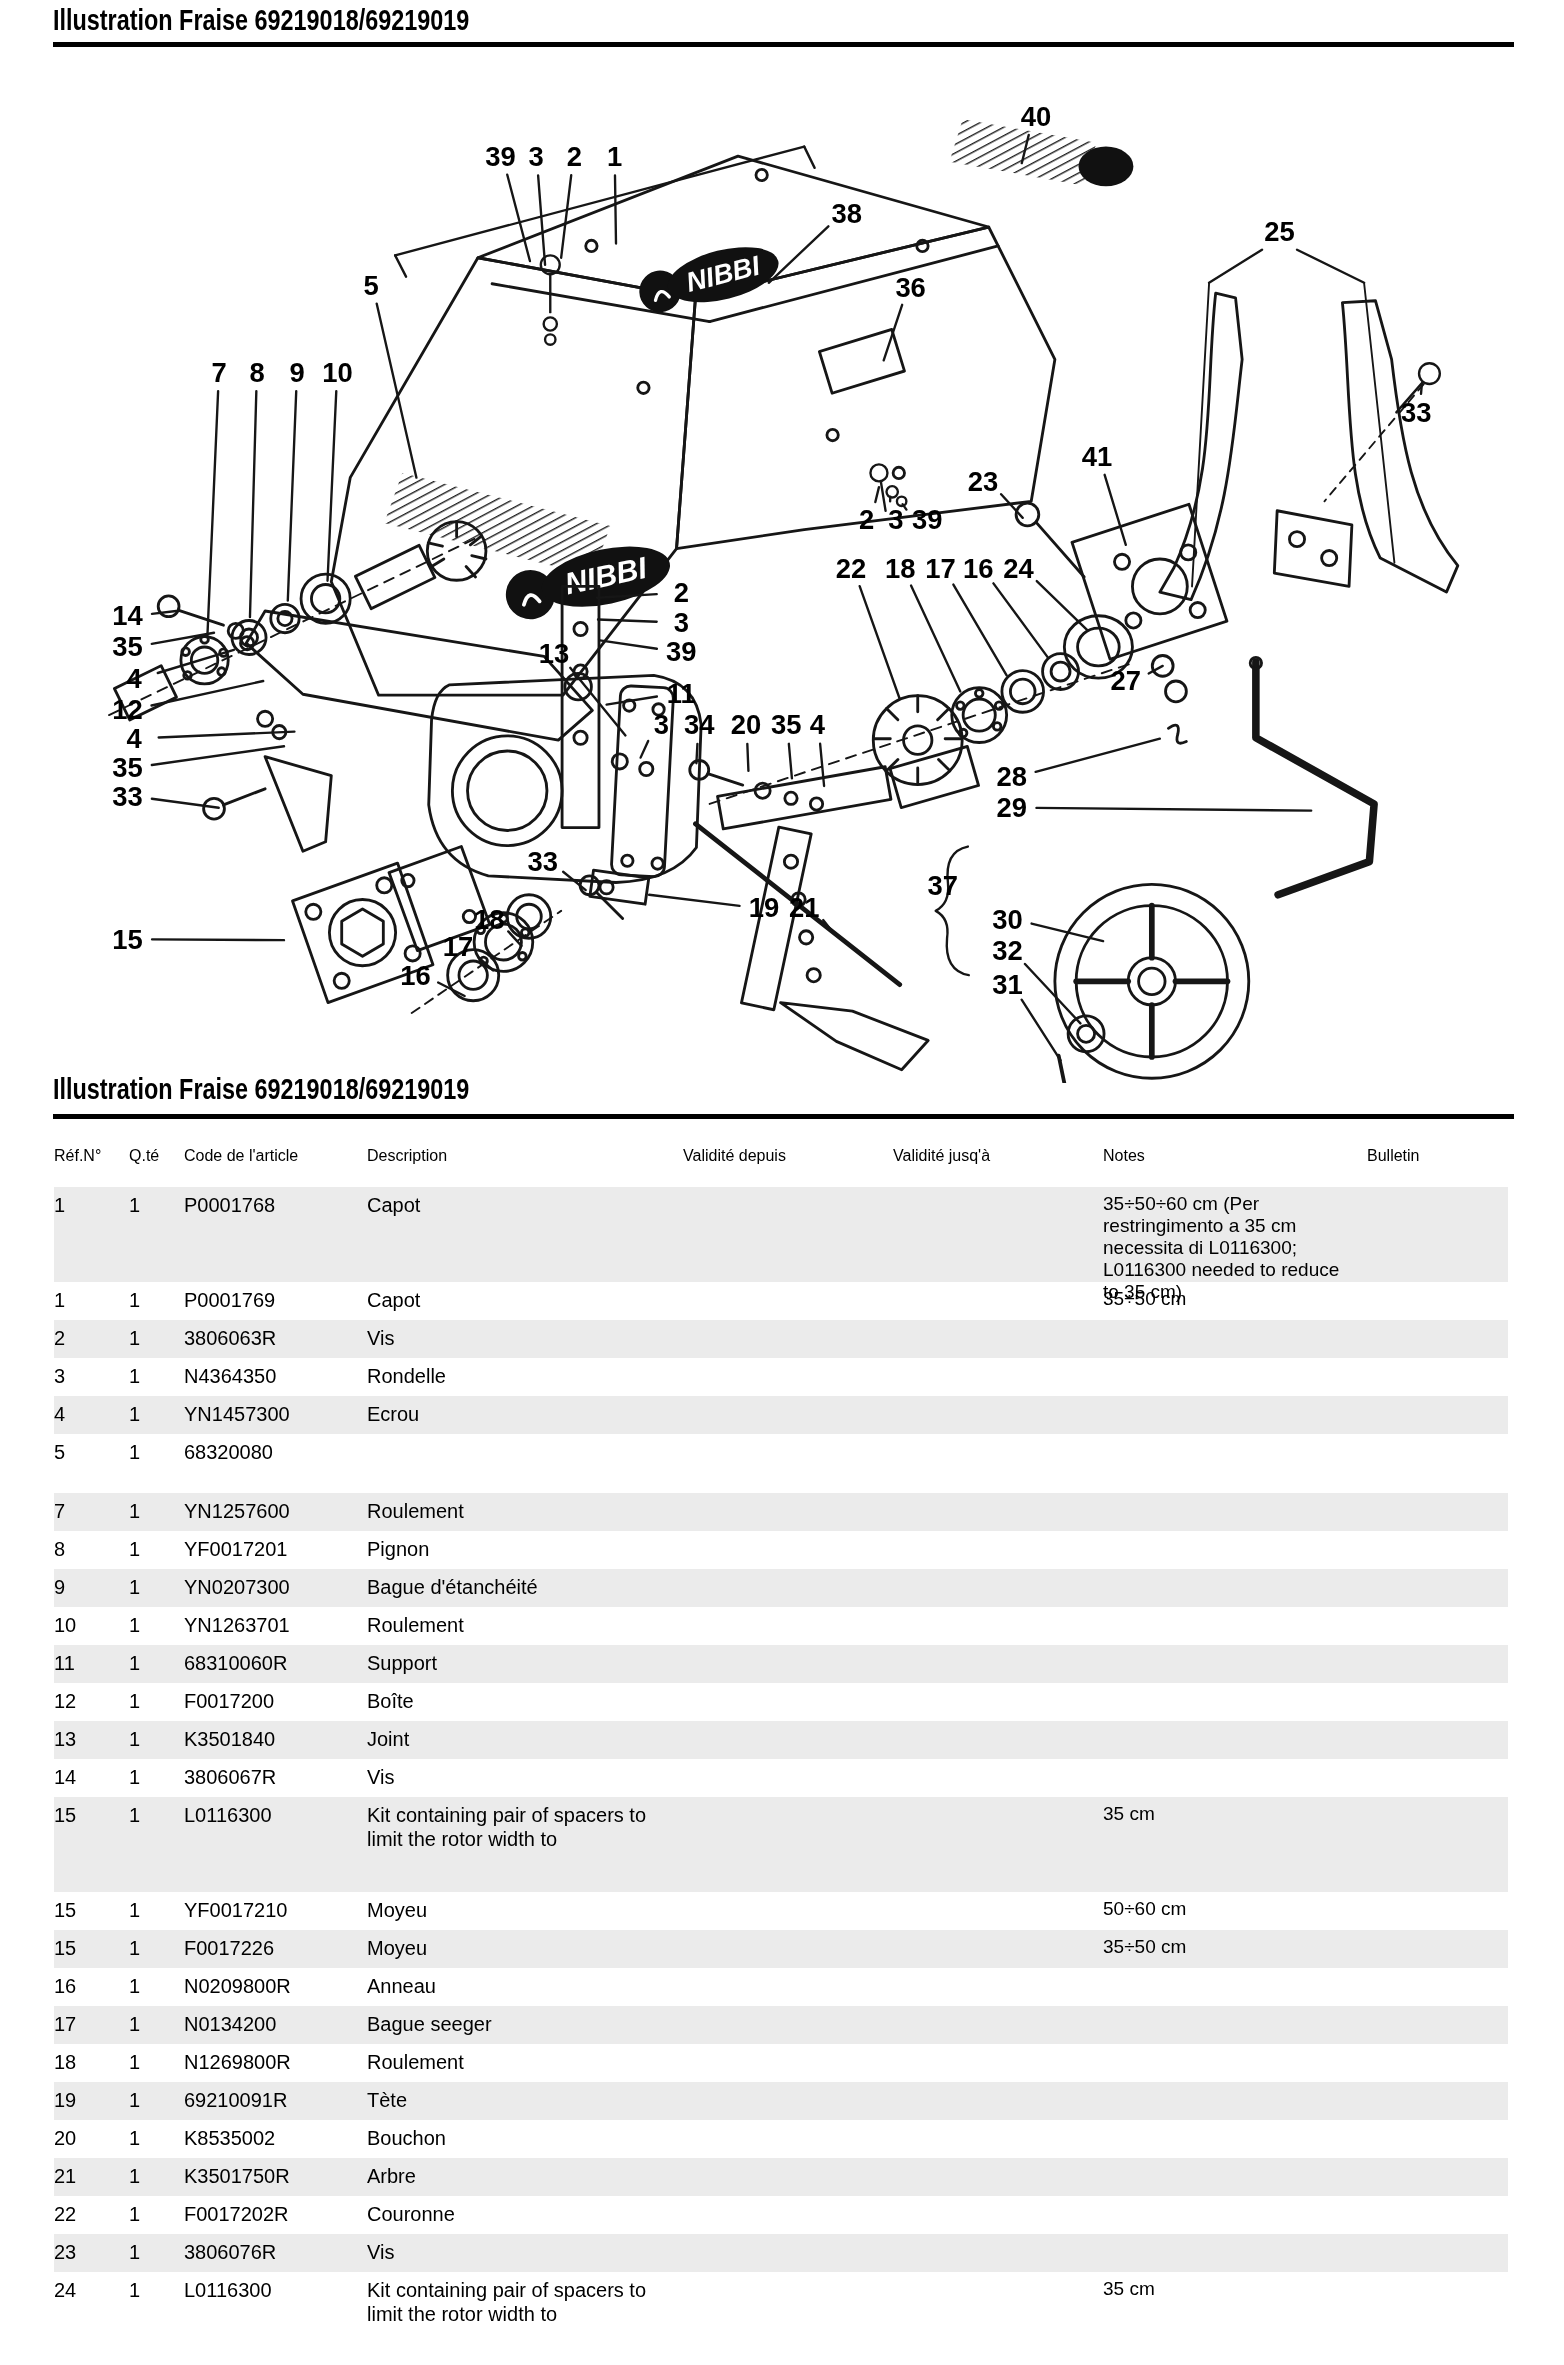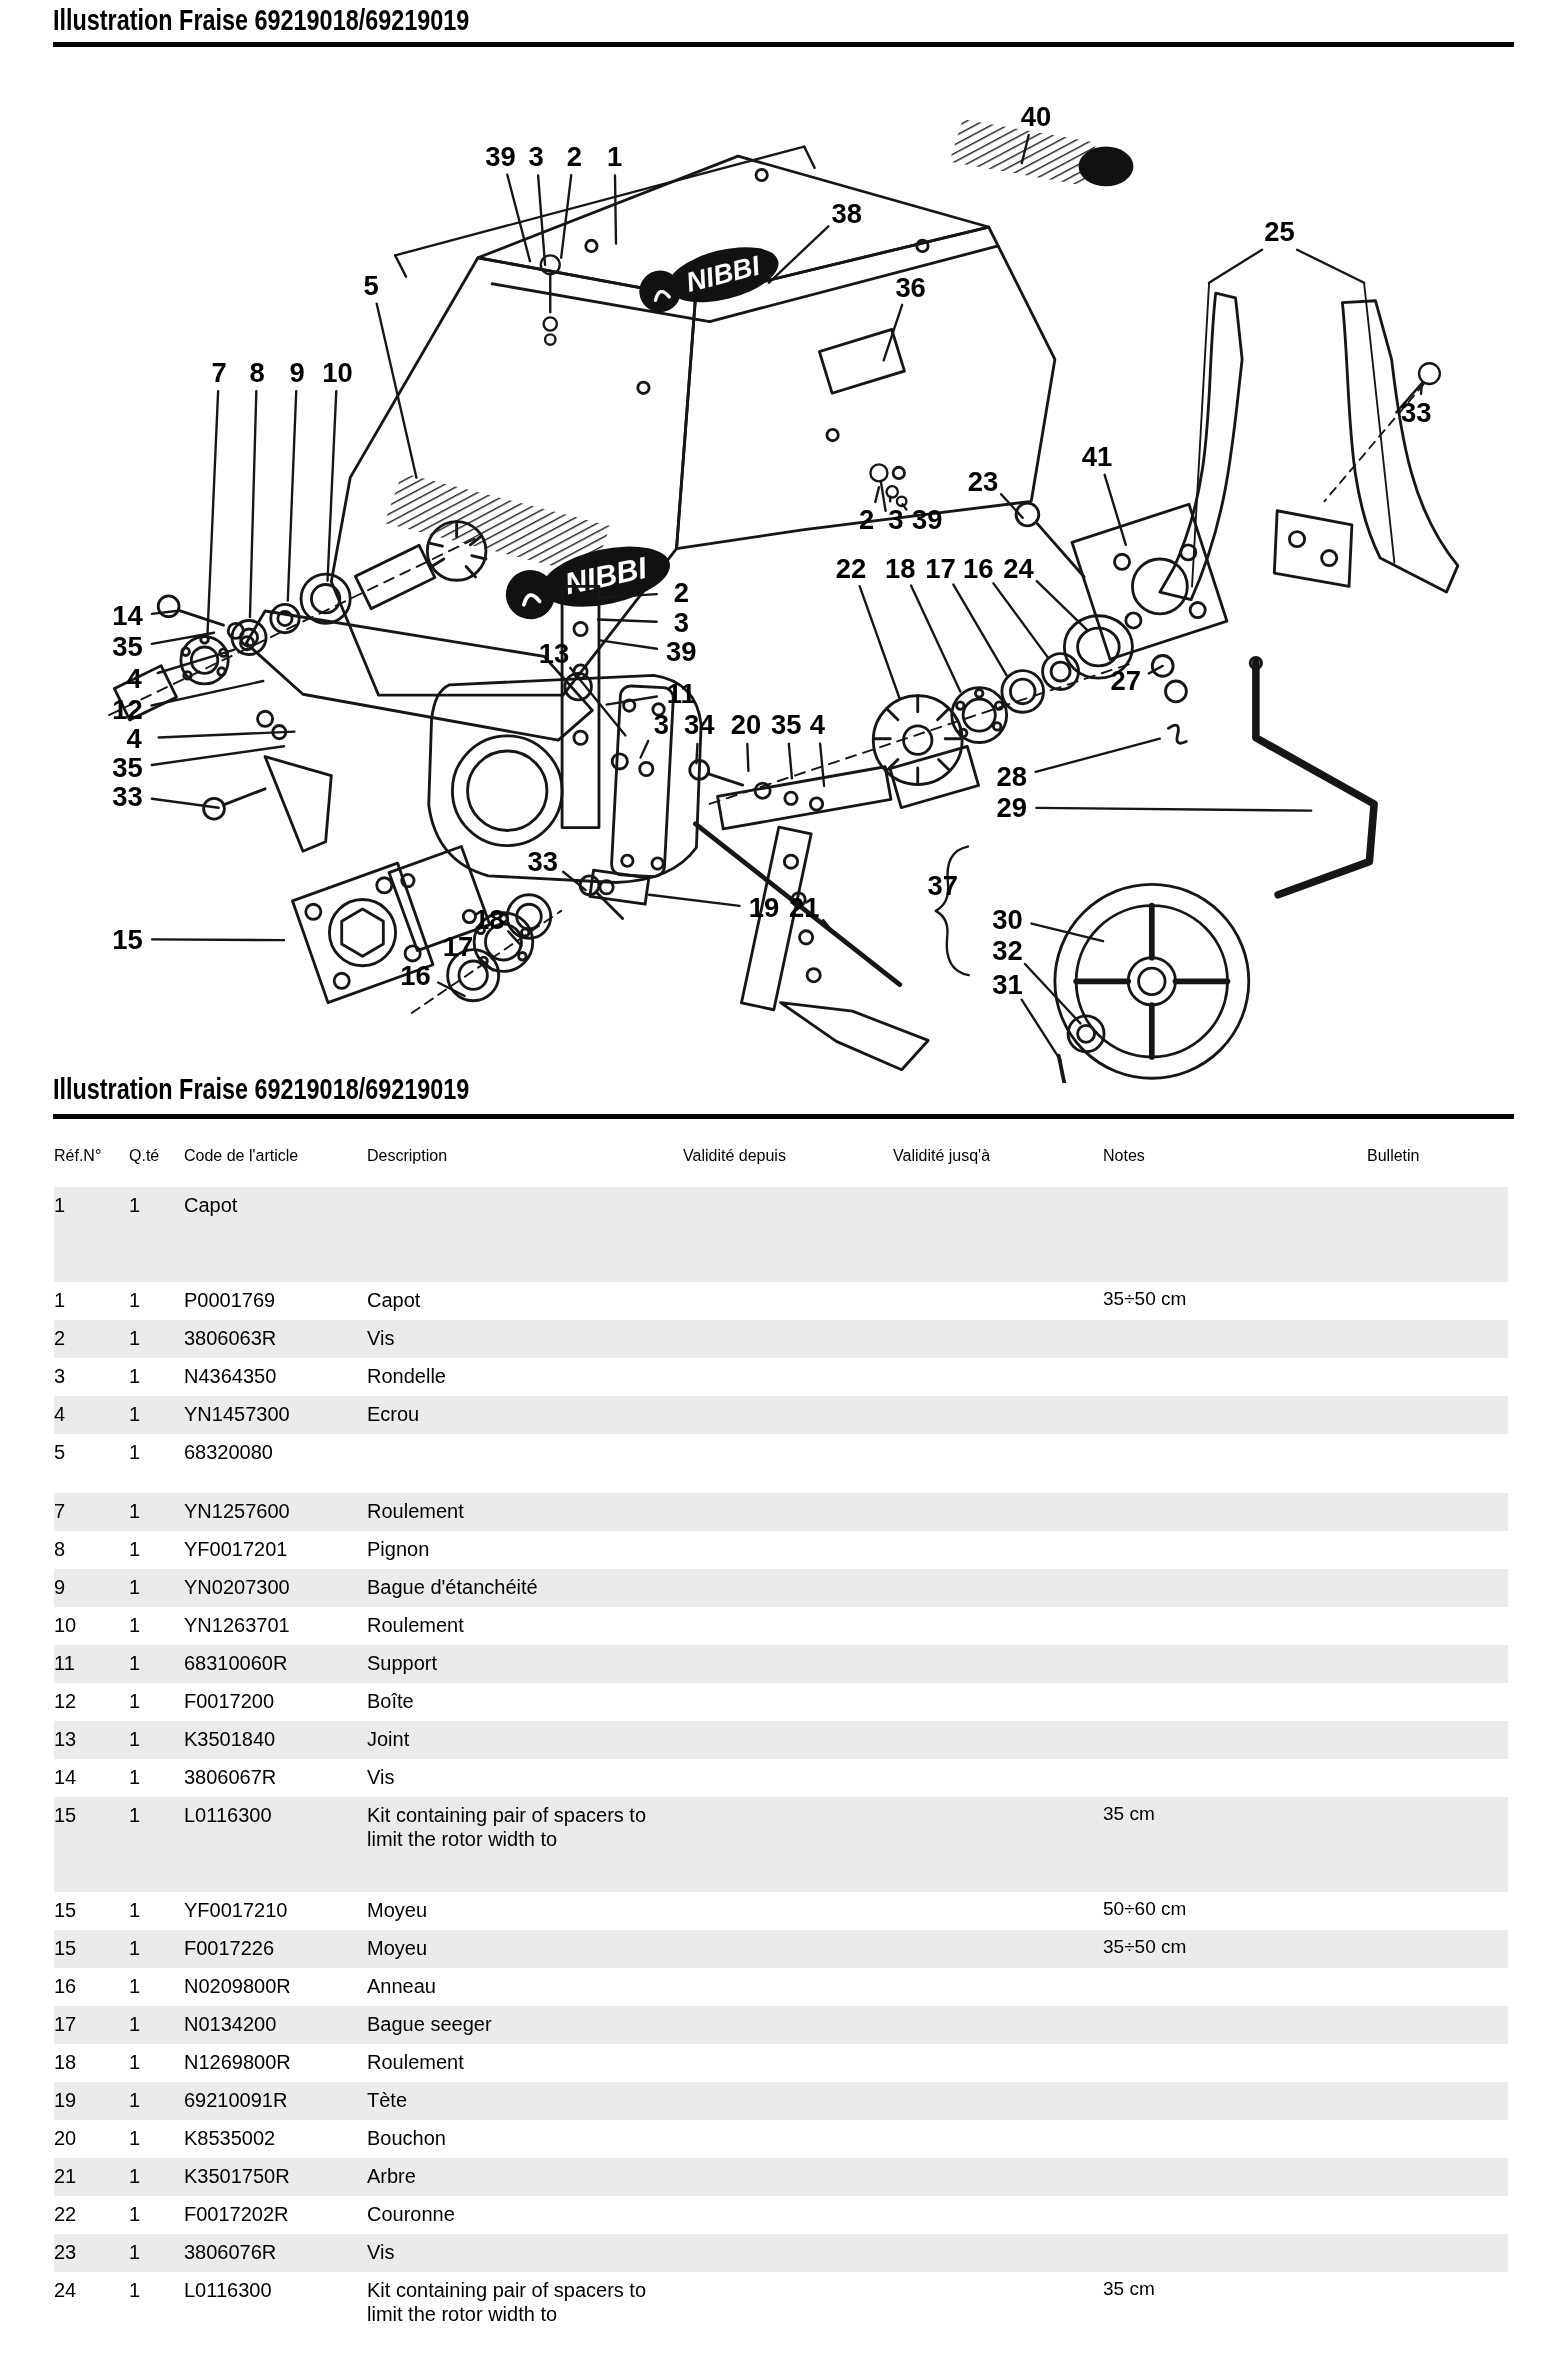--- a/index.html
+++ b/index.html
@@ -433,25 +433,33 @@
     <div class="hcell">Description</div>
     <div class="hcell">Validité depuis</div>
     <div class="hcell">Validité jusq'à</div>
     <div class="hcell">Notes</div>
     <div class="hcell">Bulletin</div>
   </div>
   <div class="rows">
       <div class="row striped" style="height: 95px;">
         <div class="cell cell-ref">1</div>
         <div class="cell cell-qty">1</div>
+        <div class="cell cell-code">P0001768</div>
         <div class="cell cell-desc">
           <div class="dline">Capot</div>
         </div>
         <div class="cell cell-vd"></div>
         <div class="cell cell-vj"></div>
+        <div class="cell cell-notes">
+          <div class="nline">35÷50÷60 cm (Per</div>
+          <div class="nline">restringimento a 35 cm</div>
+          <div class="nline">necessita di L0116300;</div>
+          <div class="nline">L0116300 needed to reduce</div>
+          <div class="nline">to 35 cm)</div>
+        </div>
         <div class="cell cell-bulletin"></div>
       </div>
       <div class="row" style="height: 38px;">
         <div class="cell cell-ref">1</div>
         <div class="cell cell-qty">1</div>
         <div class="cell cell-code">P0001769</div>
         <div class="cell cell-desc">
           <div class="dline">Capot</div>
         </div>
         <div class="cell cell-vd"></div>

